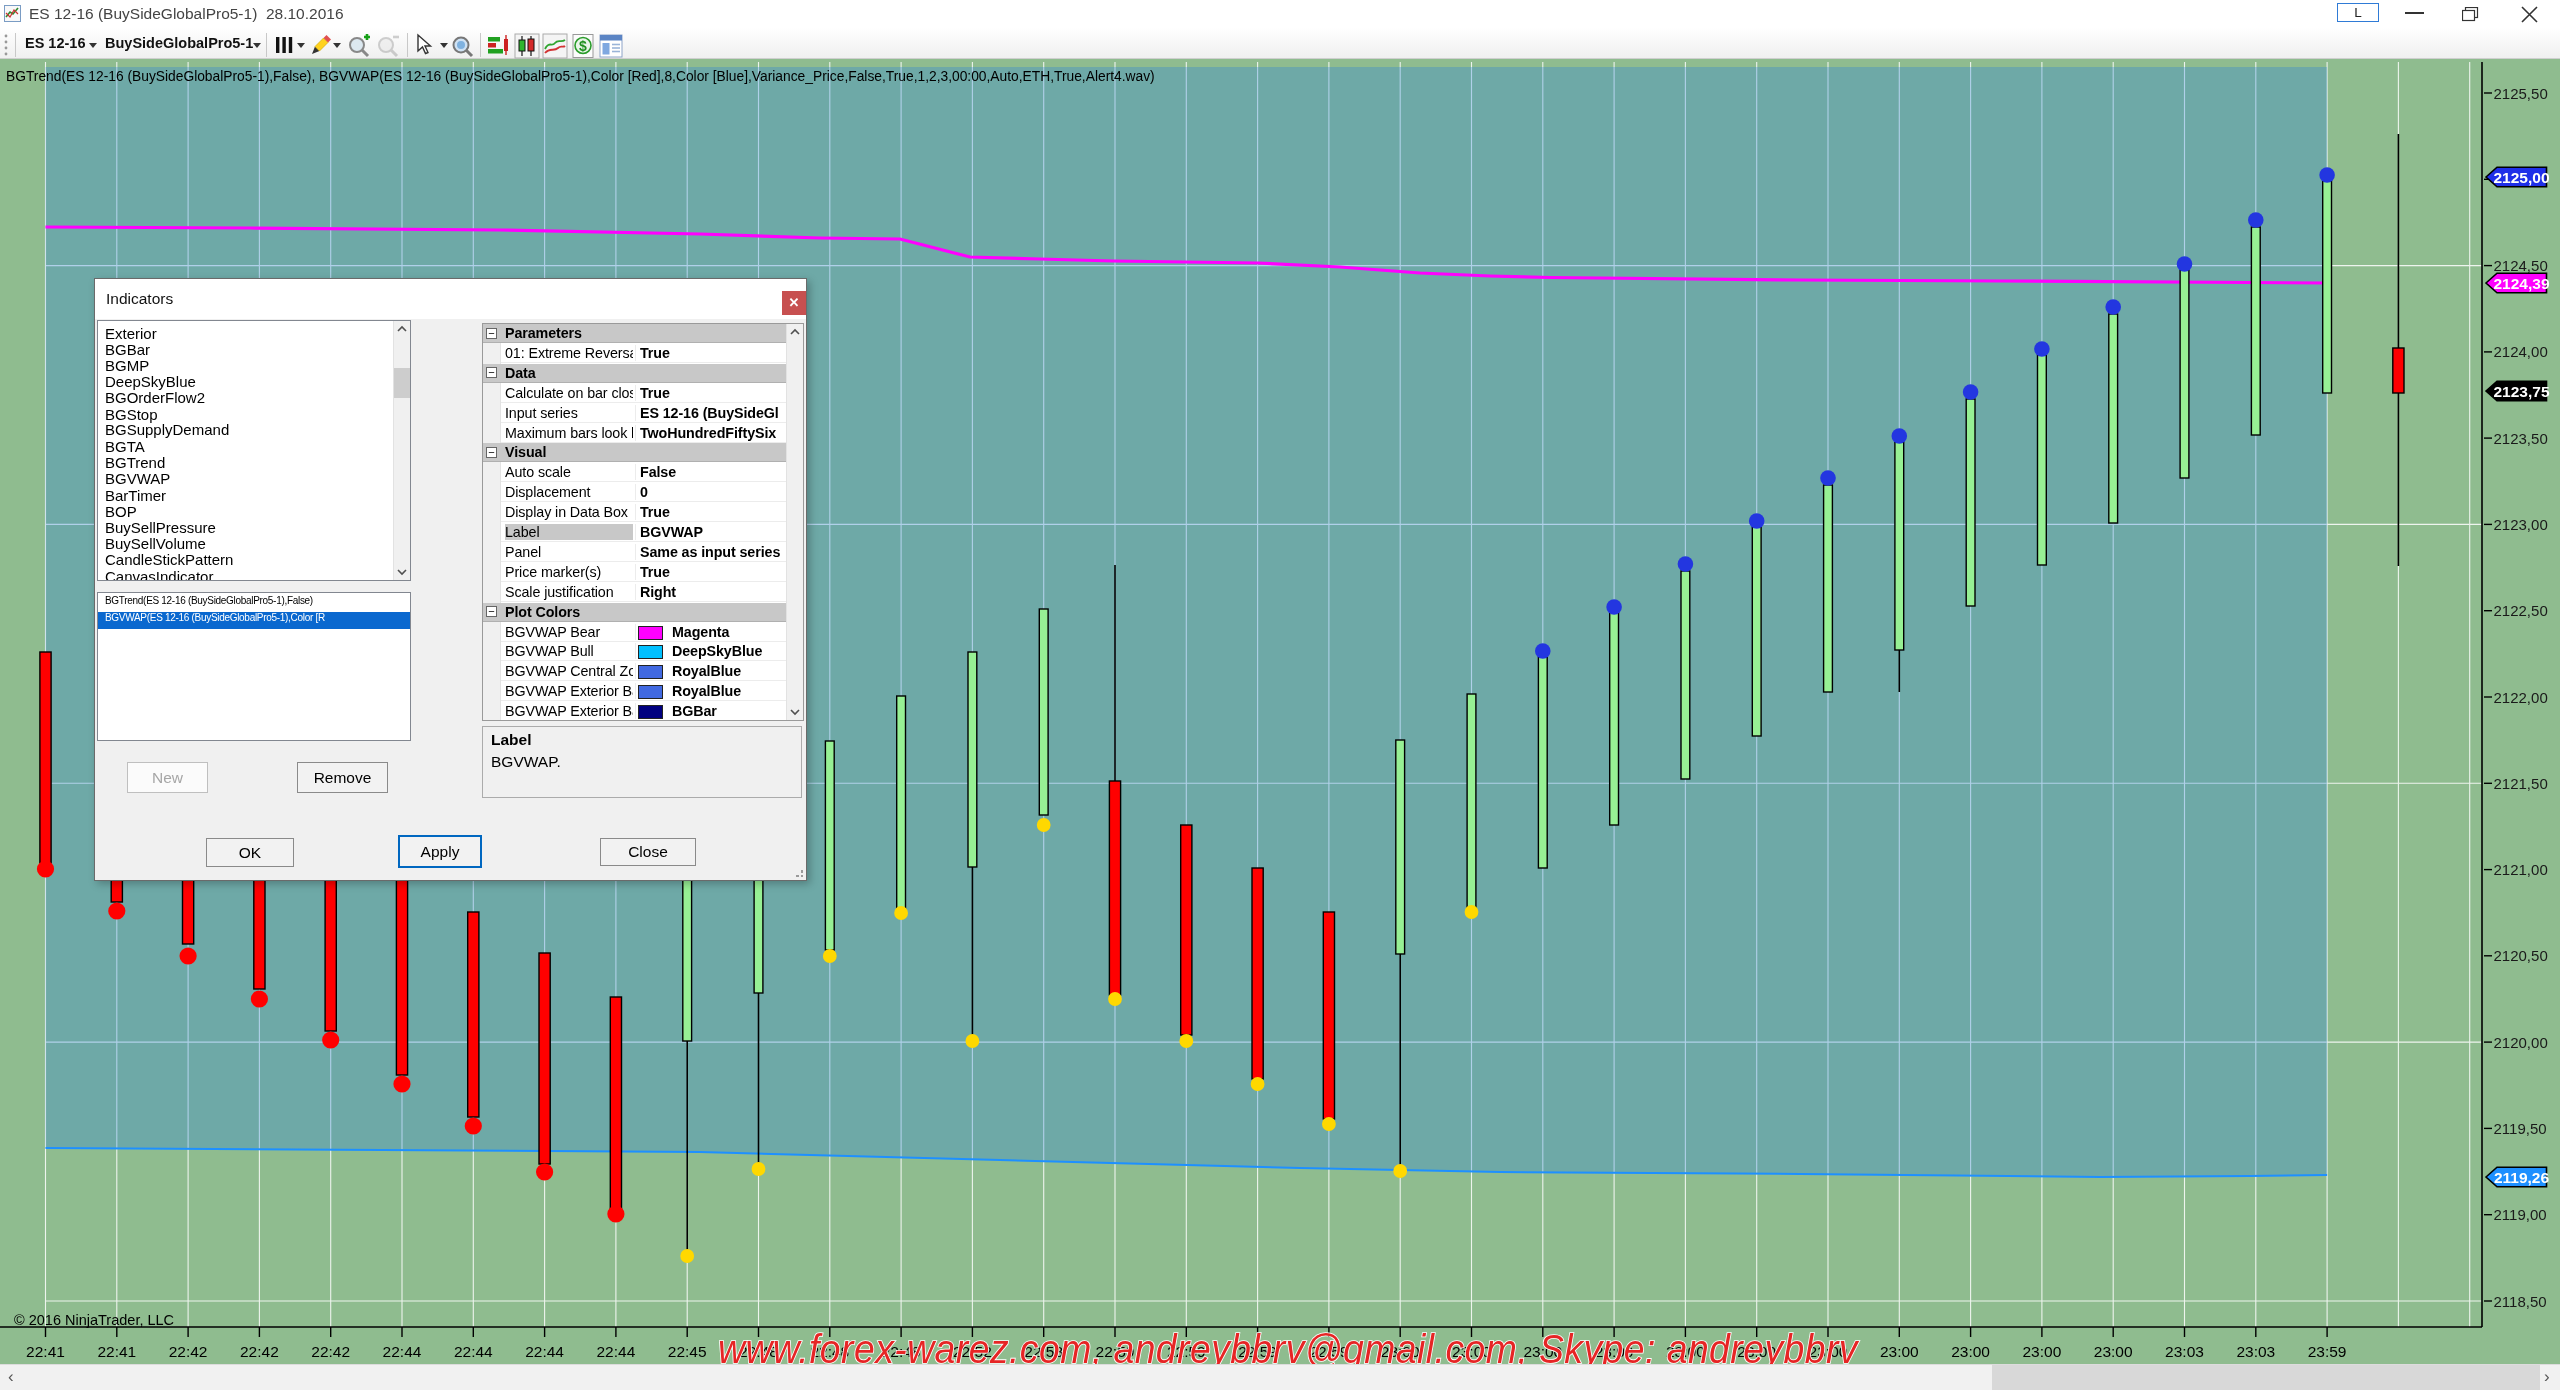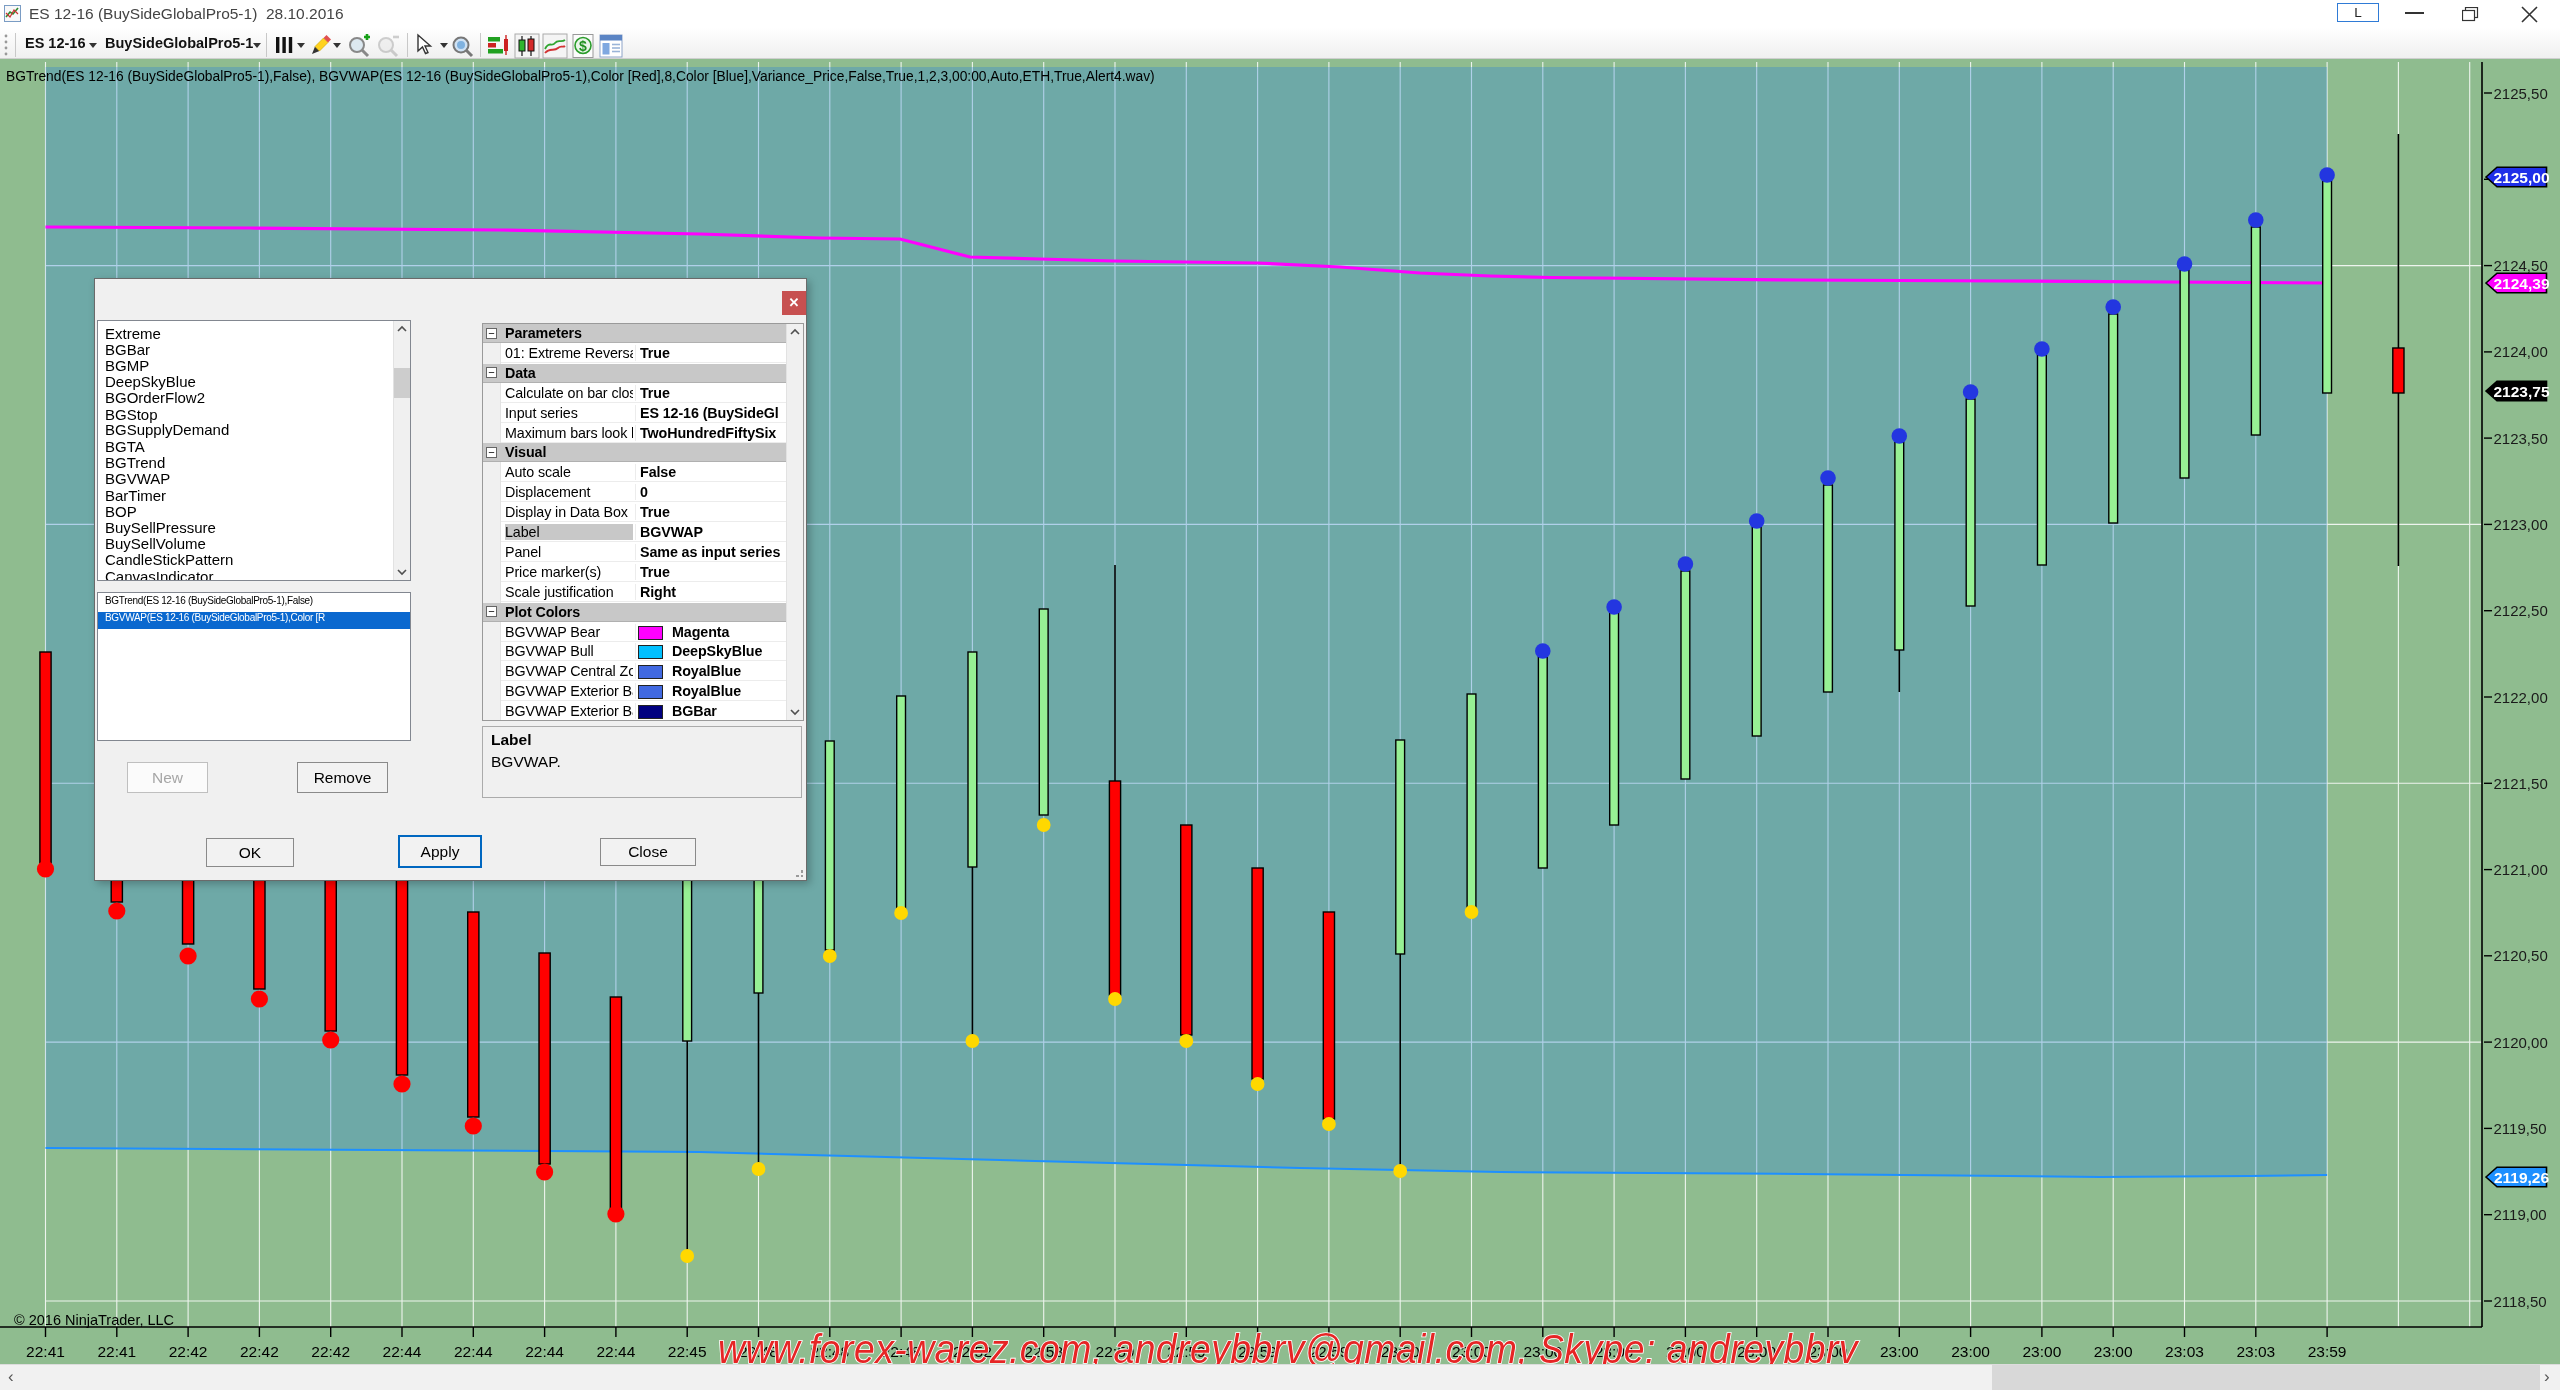--- a/index.html
+++ b/index.html
@@ -369,24 +369,27 @@
     <line x1="14" y1="15" x2="22" y2="15" stroke="#9ab4d8" stroke-width="1.6"></line>
     <line x1="14" y1="18.5" x2="22" y2="18.5" stroke="#9ab4d8" stroke-width="1.6"></line>
   </svg>
 
   <div id="hscroll" class="abs"></div>
   <div id="hthumb" class="abs"></div>
   <div class="sarr abs" style="left:8px">‹</div>
   <div class="sarr abs" style="left:2544px">›</div>
 
   <div id="dlg" class="abs">
+    <div id="dlgtitle" class="abs">
+        <span>Indicators</span>
+      </div>
     <div id="dlgx" class="abs">✕</div>
 
     <div id="list1" class="abs lbx">
-      <div class="it" style="top:4.5px">Extreme</div>
+      <div class="it" style="top:4.5px">Exterior</div>
 <div class="it" style="top:20.7px">BGBar</div>
 <div class="it" style="top:36.9px">BGMP</div>
 <div class="it" style="top:53.1px">DeepSkyBlue</div>
 <div class="it" style="top:69.3px">BGOrderFlow2</div>
 <div class="it" style="top:85.5px">BGStop</div>
 <div class="it" style="top:101px">BGSupplyDemand</div>
 <div class="it" style="top:117.9px">BGTA</div>
 <div class="it" style="top:134.1px">BGTrend</div>
 <div class="it" style="top:150.3px">BGVWAP</div>
 <div class="it" style="top:166.5px">BarTimer</div>

